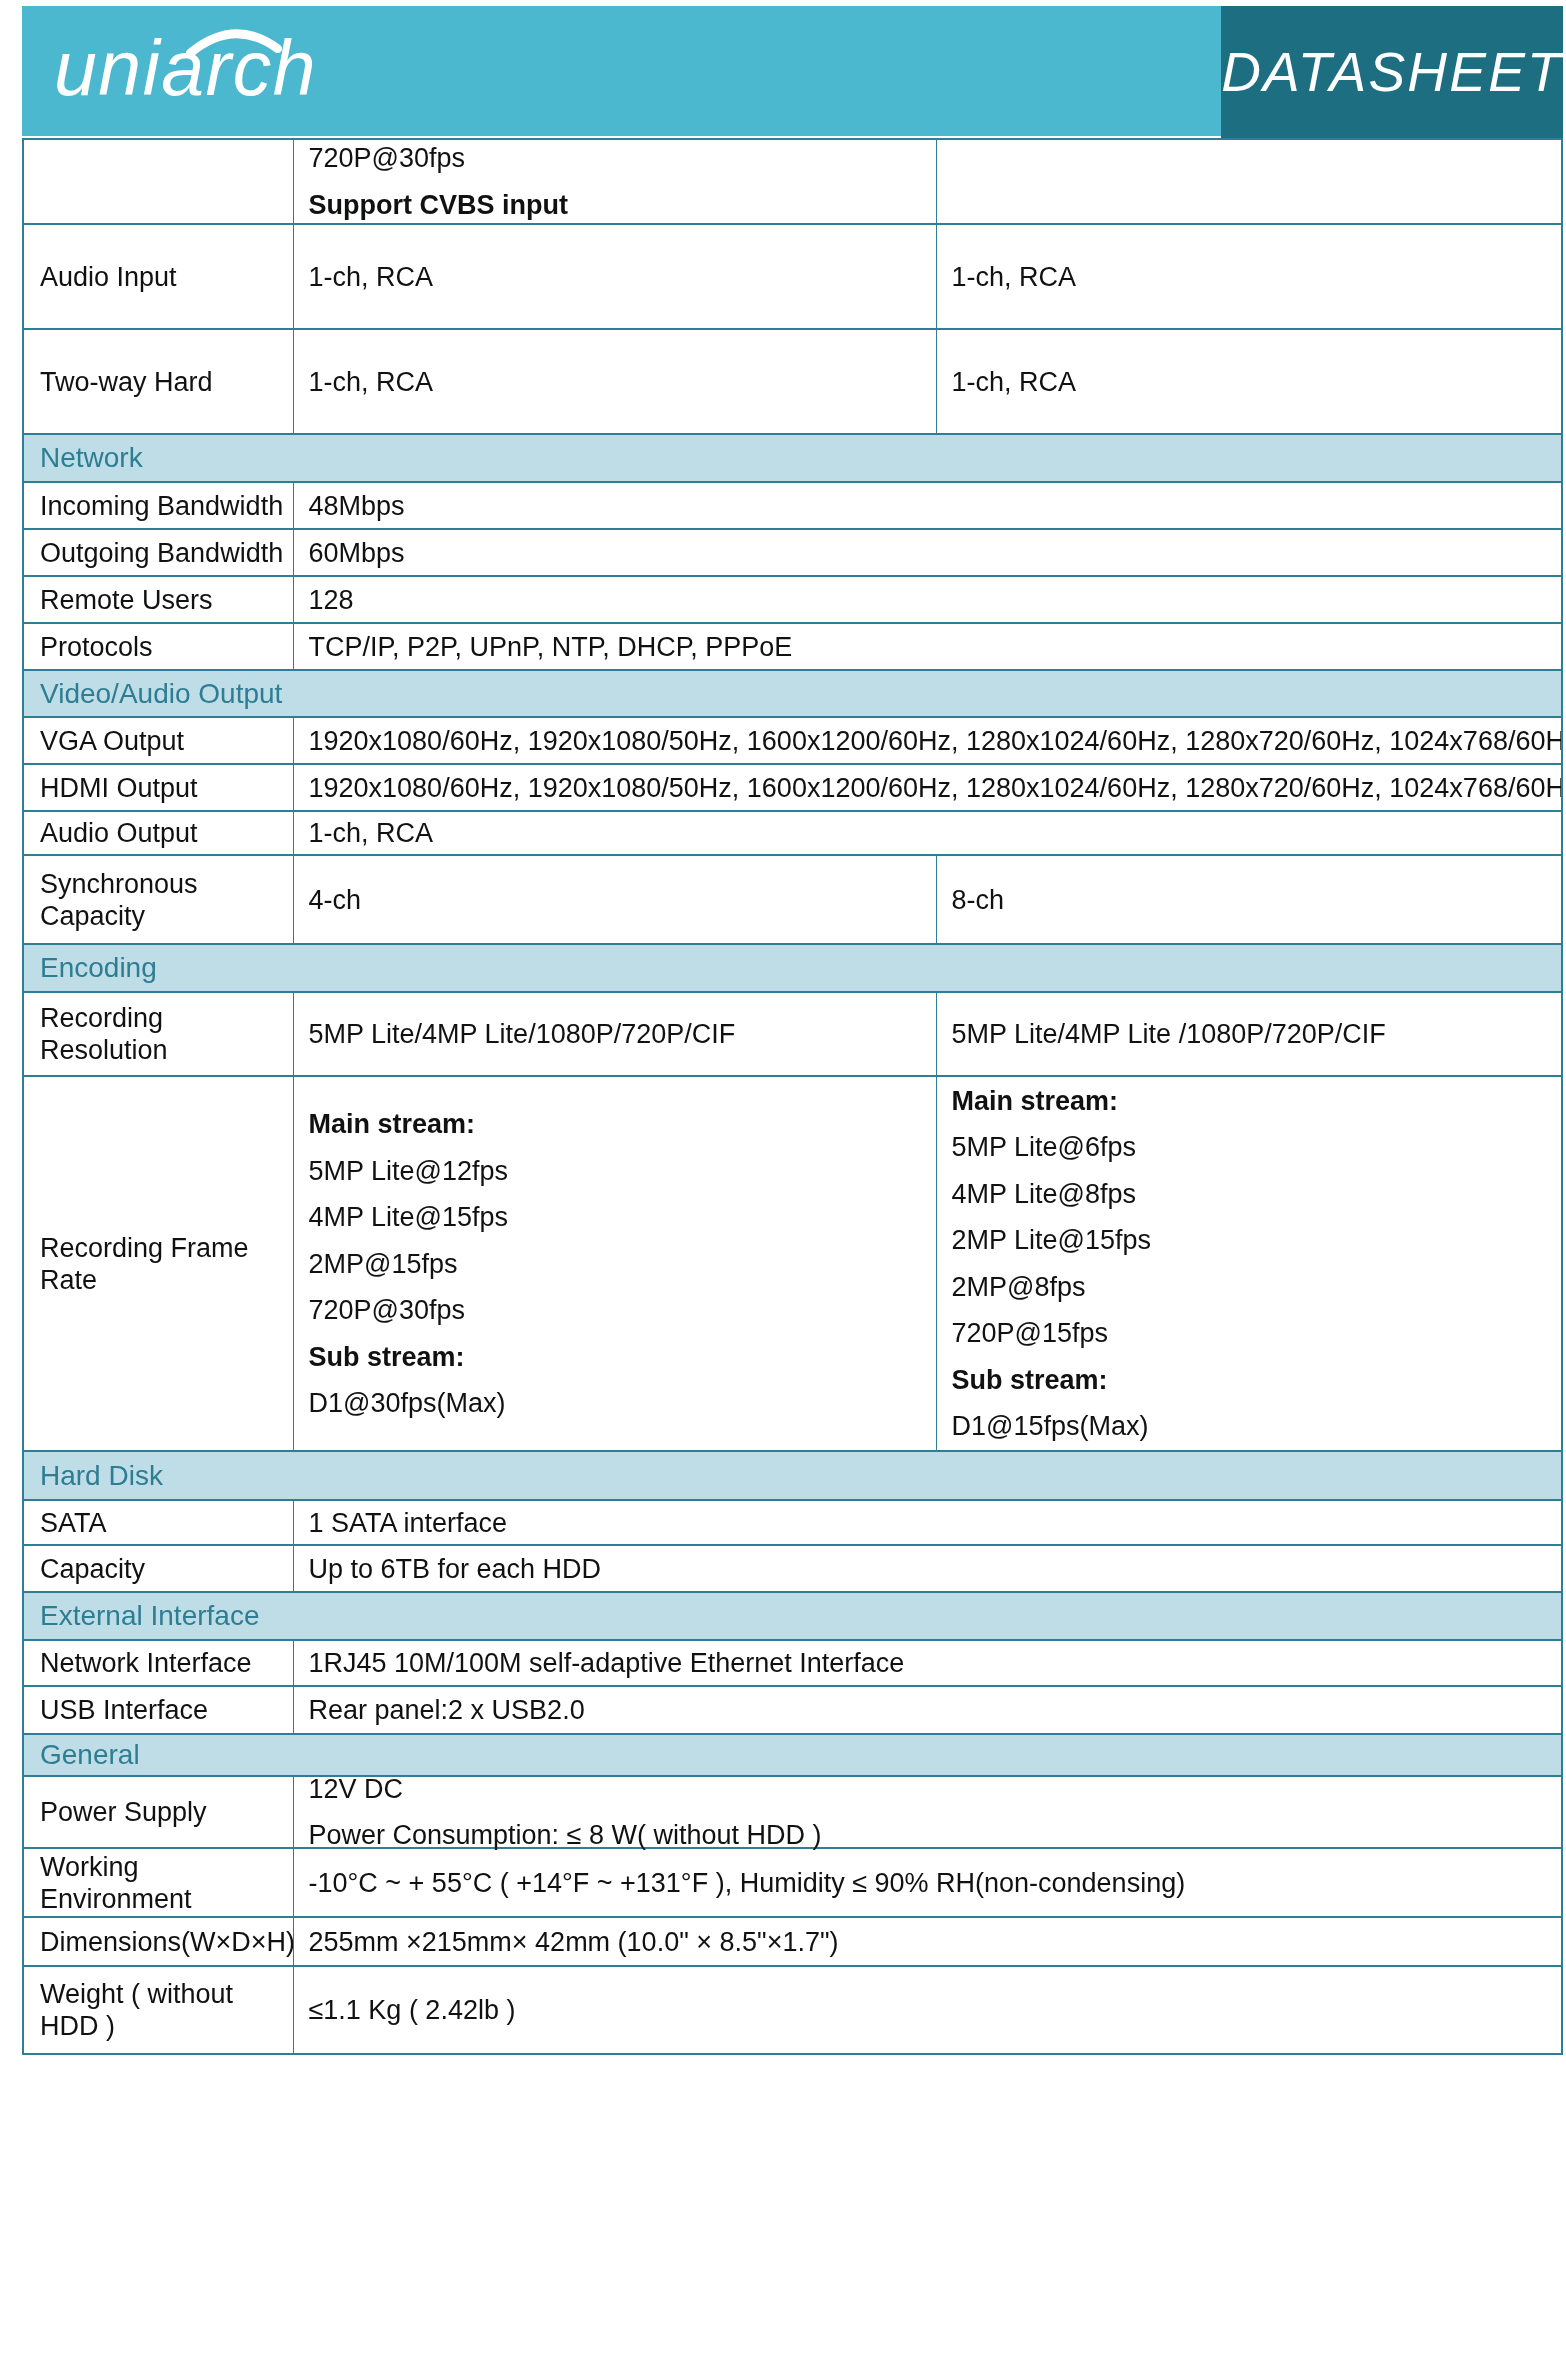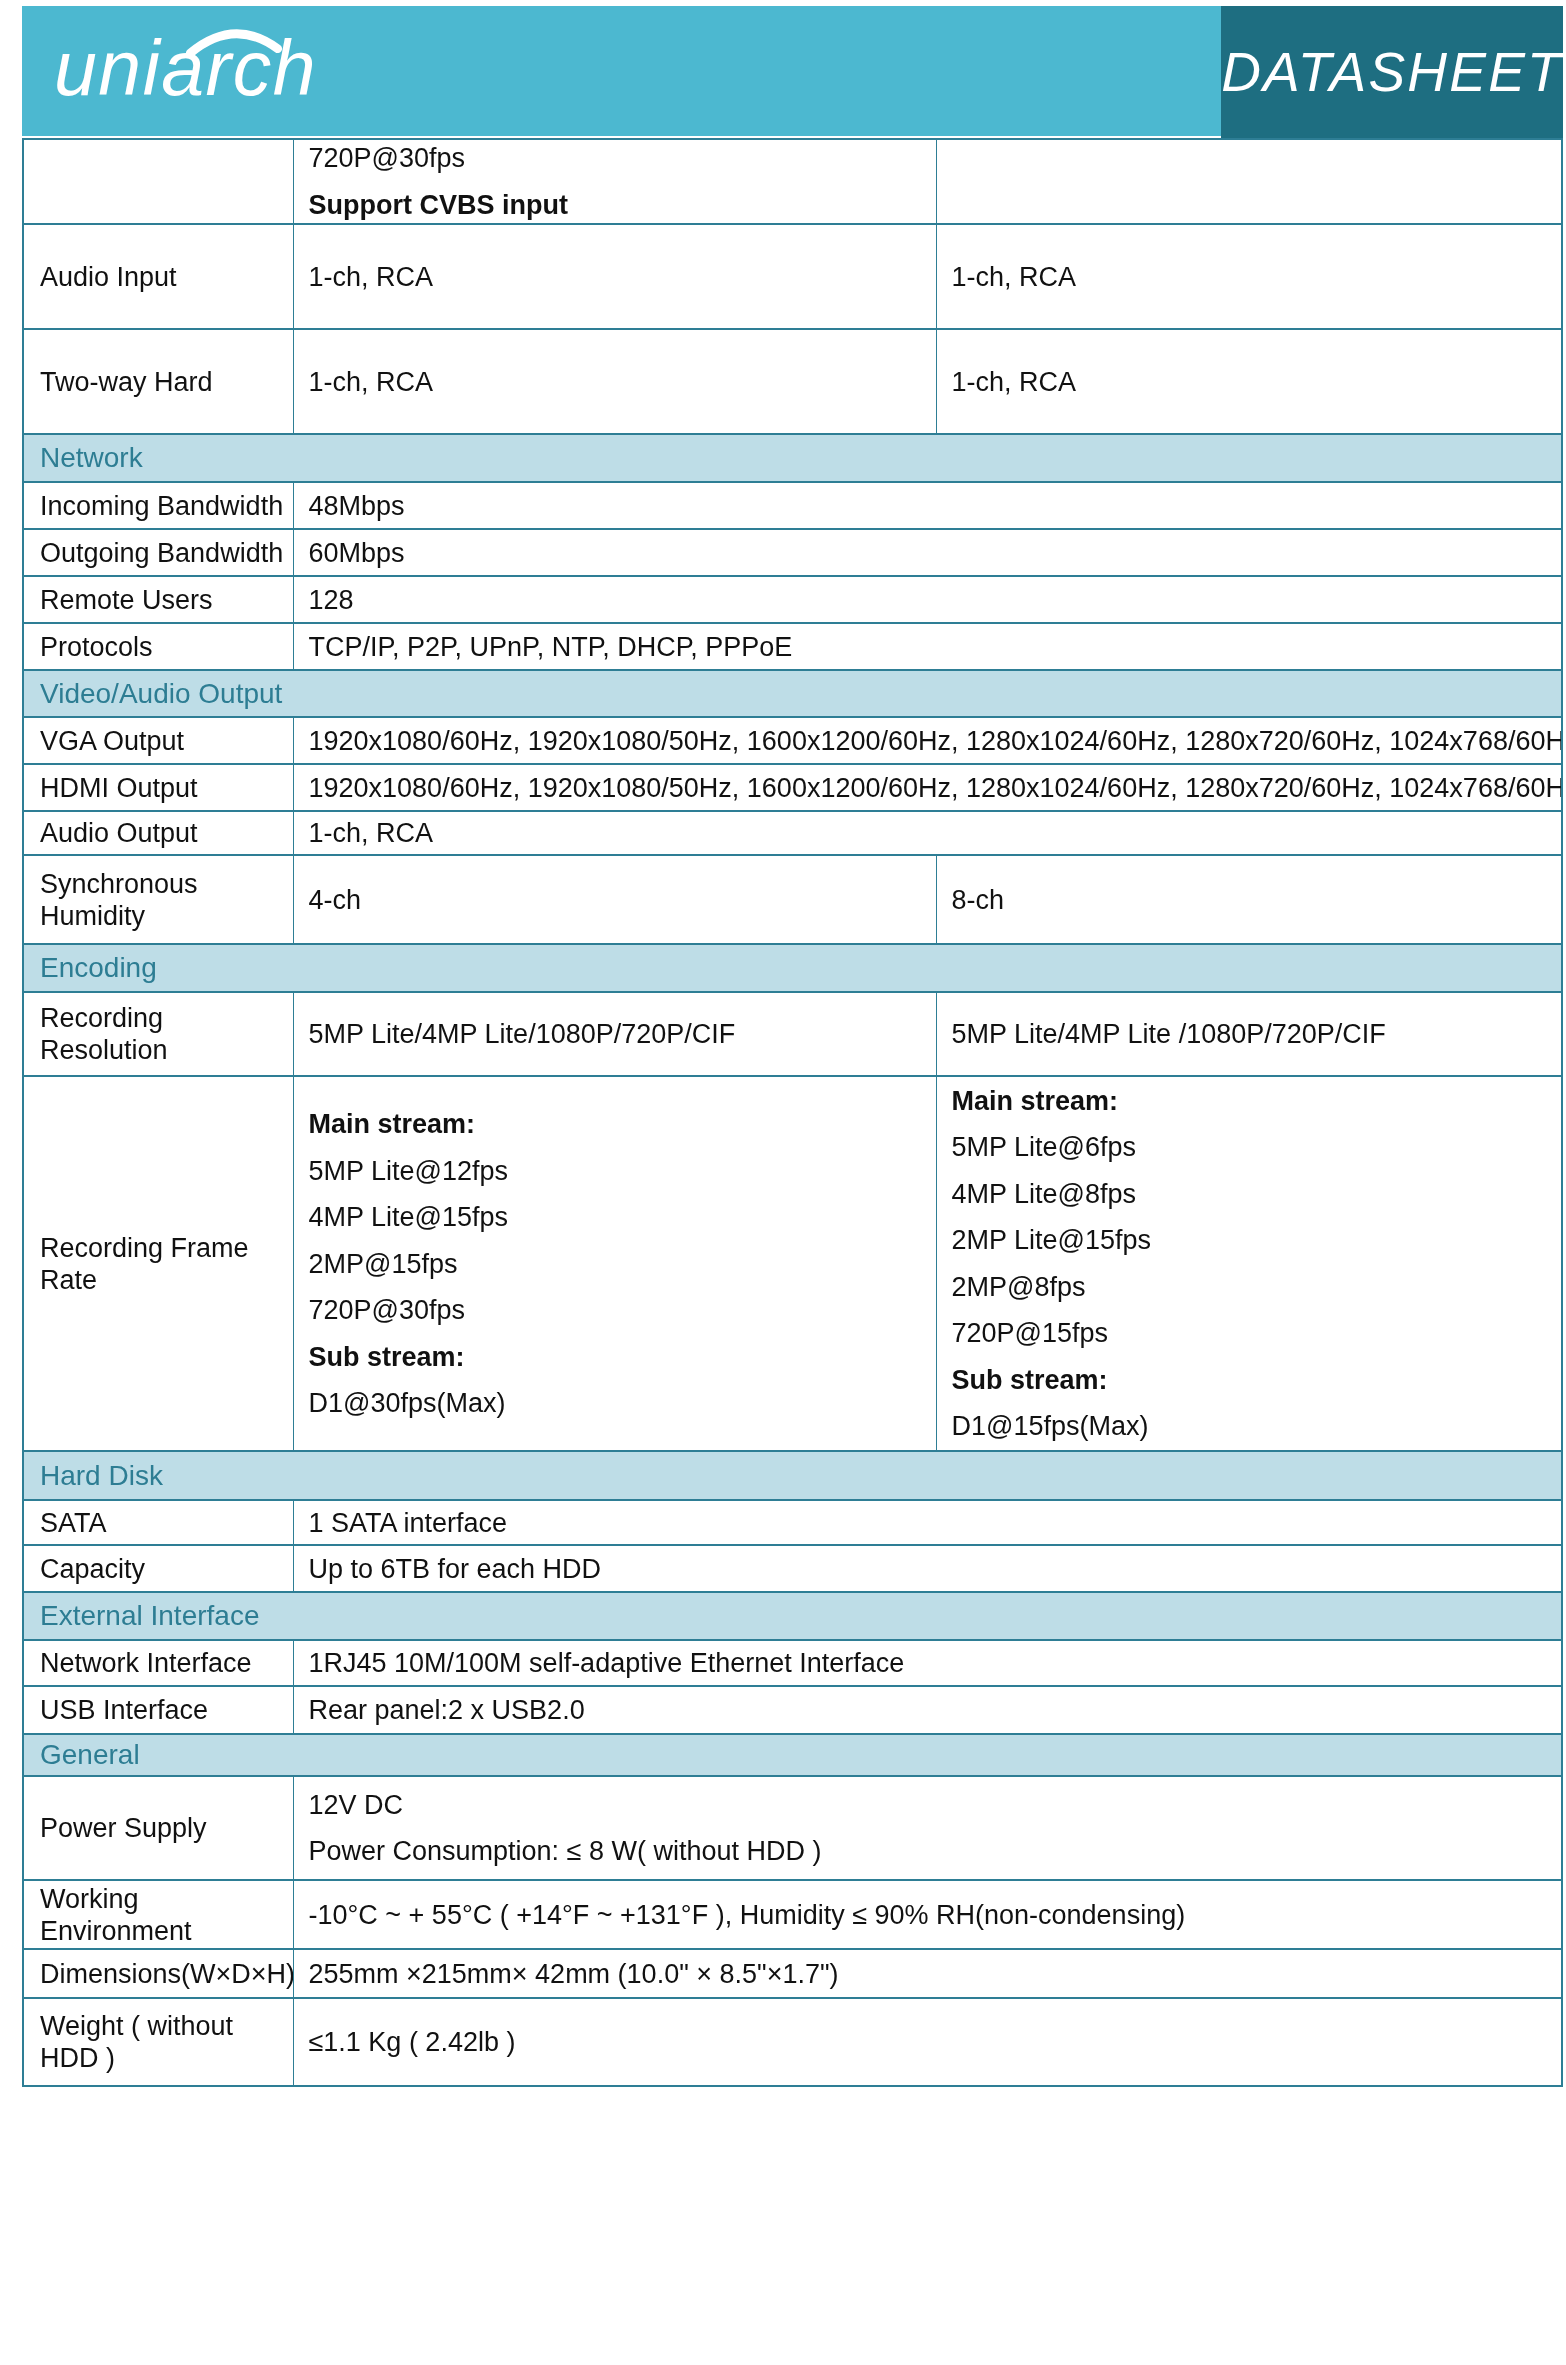--- a/index.html
+++ b/index.html
@@ -211,21 +211,21 @@
       <div class="cl">
           <span class="pline">Audio Output</span>
         </div>
       <div class="cr">
           <span class="pline">1-ch, RCA</span>
         </div>
     </div>
 
     <div class="row" style="height:89px">
       <div class="cl">
-          <span class="pline">Synchronous Humidity</span>
+          <span class="pline">Synchronous Capacity</span>
         </div>
       <div class="cm divided">
           <span class="pline">4-ch</span>
         </div>
       <div class="cr">
           <span class="pline">8-ch</span>
         </div>
     </div>
 
     <div class="row band" style="height:48px">Encoding</div>
@@ -302,21 +302,21 @@
       <div class="cl">
           <span class="pline">USB Interface</span>
         </div>
       <div class="cr">
           <span class="pline">Rear panel:2 x USB2.0</span>
         </div>
     </div>
 
     <div class="row band" style="height:42px">General</div>
 
-    <div class="row" style="height:104px">
+    <div class="row" style="height:72px">
       <div class="cl">
           <span class="pline">Power Supply</span>
         </div>
       <div class="cr">
         <div class="pline">12V DC</div>
         <div class="pline">Power Consumption: ≤ 8 W( without HDD )</div>
       </div>
     </div>
 
     <div class="row" style="height:69px">

